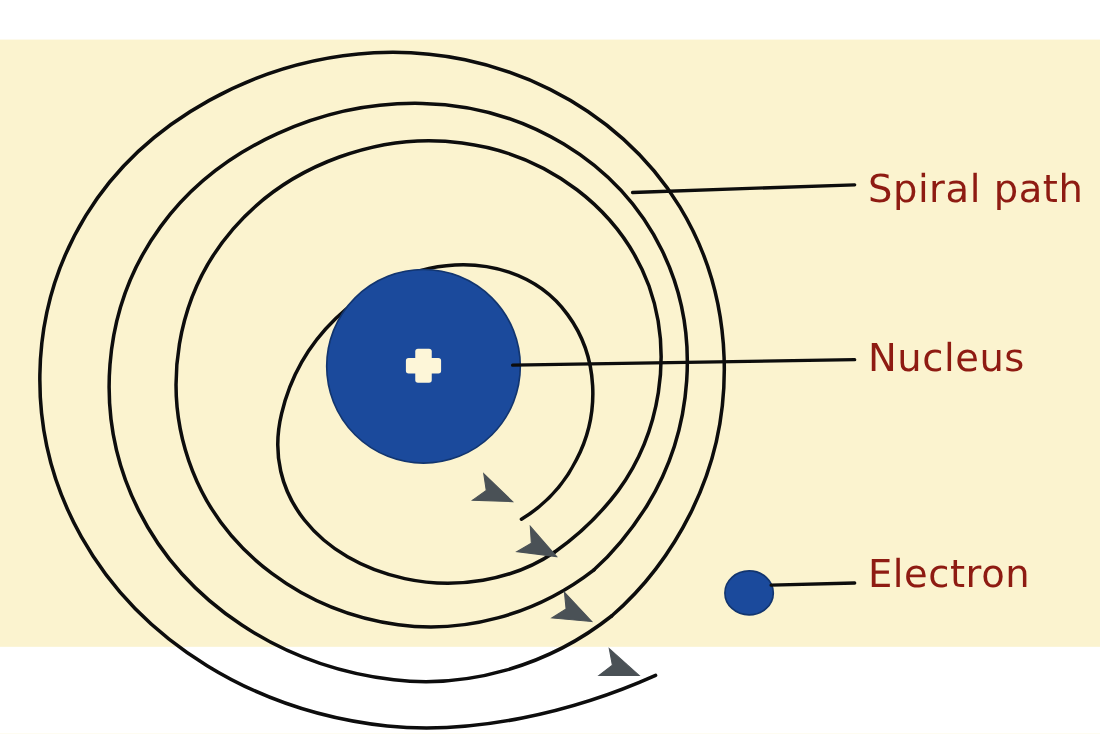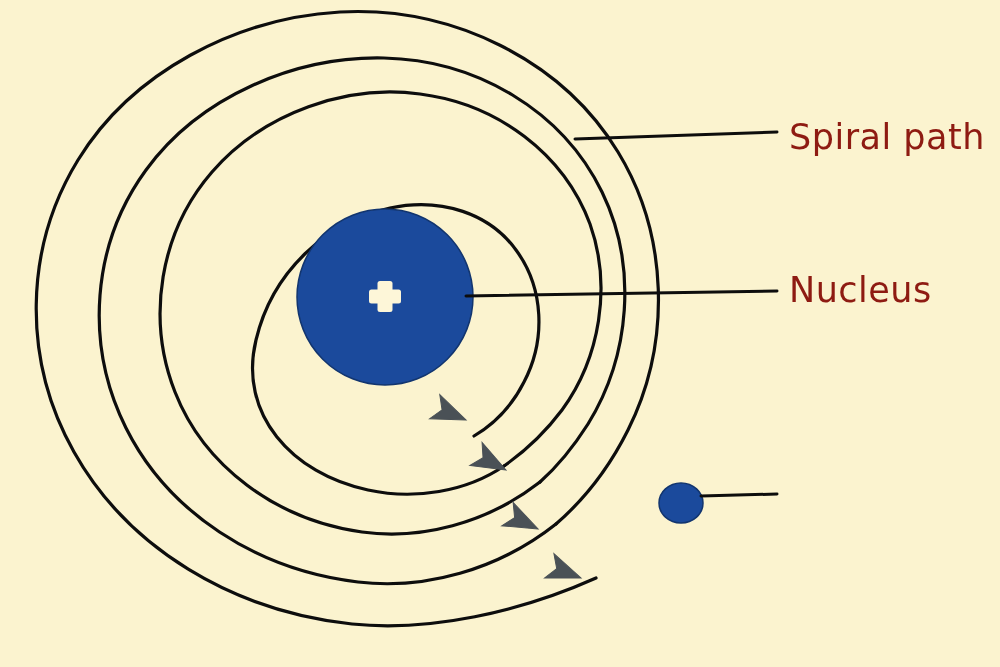--- a/index.html
+++ b/index.html
@@ -8,22 +8,23 @@
   }
   body {
     width: 1000px;
     height: 667px;
     overflow: hidden;
     font-family: "DejaVu Sans", sans-serif;
   }
   #stage {
     position: relative;
     width: 1000px;
-    height: 667px;
+    height: 552px;
     background: #fbf3cf;
+    margin-top: 36px;
   }
   #diagram {
     position: absolute;
     left: 0;
     top: 0;
     width: 1000px;
     height: 667px;
     display: block;
   }
   .label-text {
@@ -125,14 +126,15 @@
       <line x1="466" y1="296" x2="777" y2="291"></line>
       <line x1="701" y1="496" x2="777" y2="494"></line>
     </g>
 
   </svg>
 
   <div class="label-text" id="label-spiral-path">Spiral path</div>
 
   <div class="label-text" id="label-nucleus">Nucleus</div>
 
+  <div class="label-text" id="label-electron">Electron</div>
 
 </div>
 
 </body></html>

